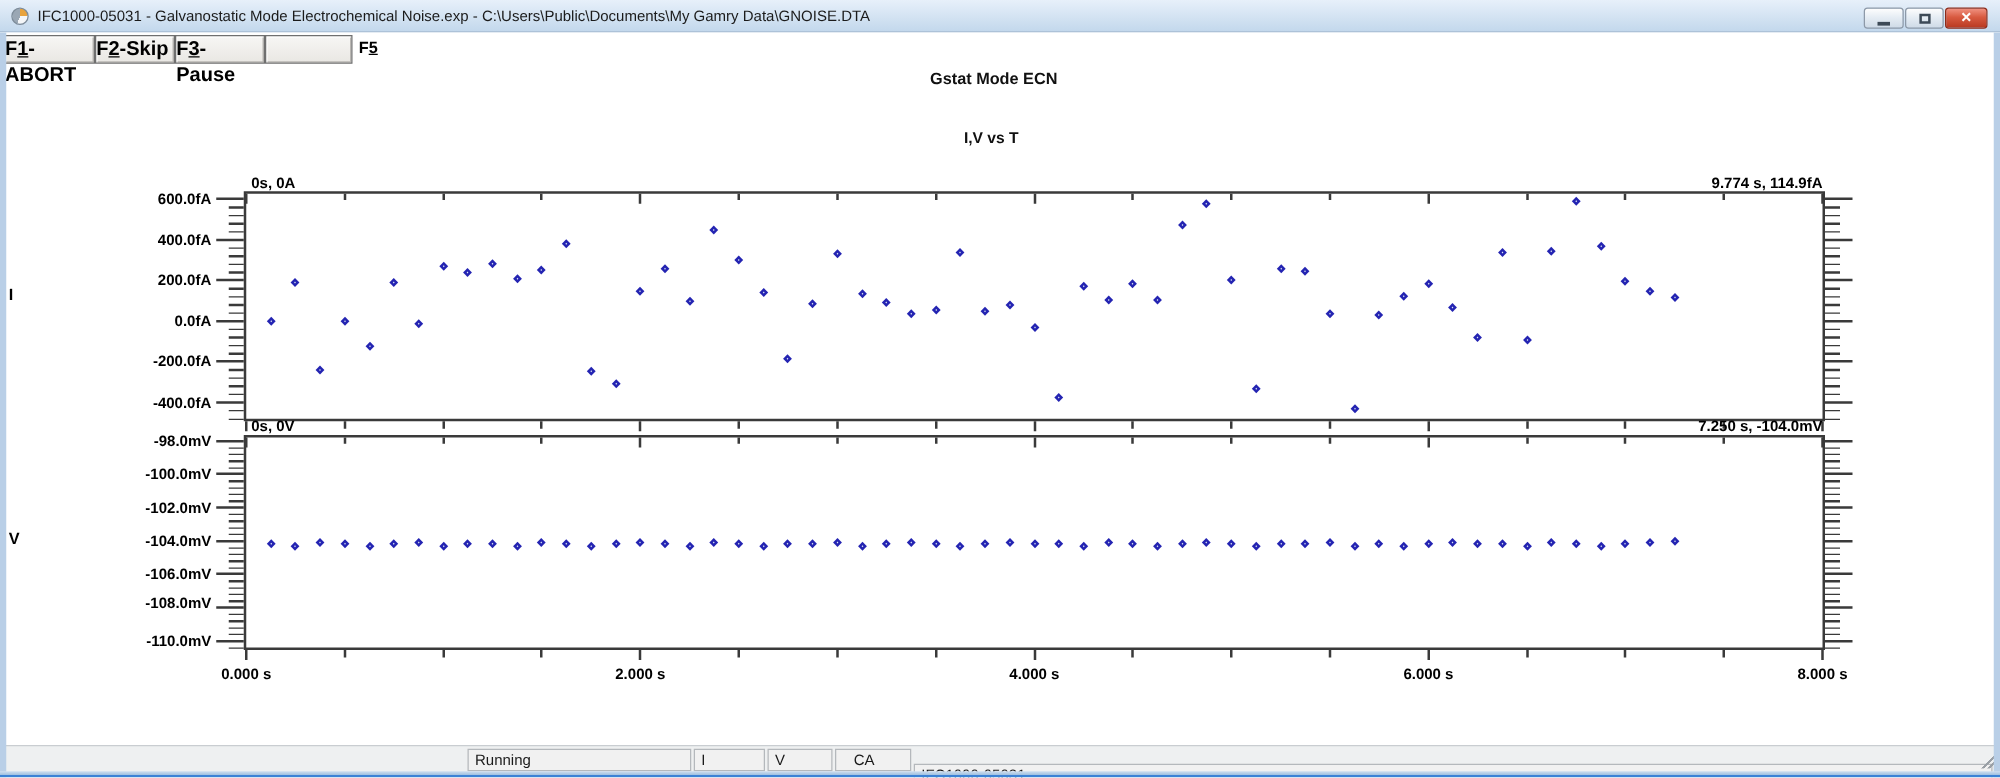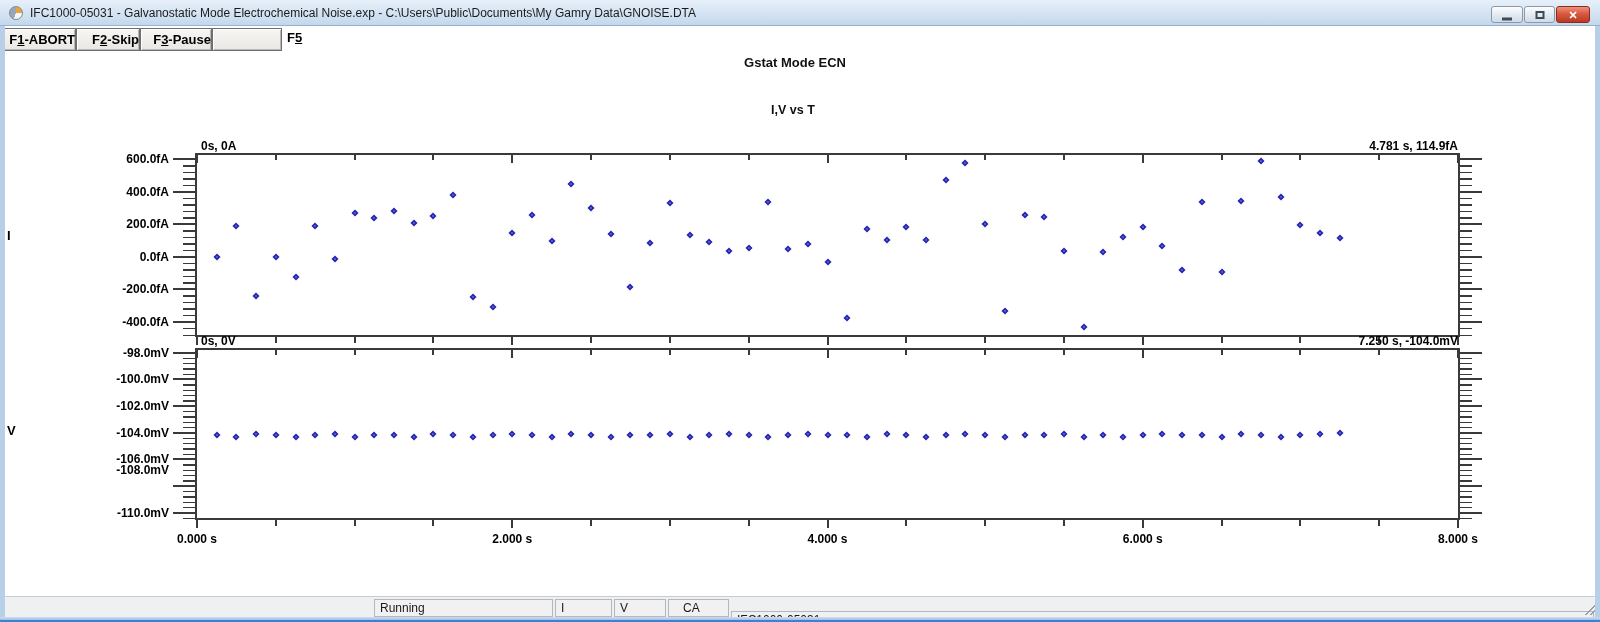--- a/index.html
+++ b/index.html
@@ -21,21 +21,21 @@
   .btn-min{left:1491px;width:32px;}
   .btn-min .glyph{width:10px;height:3px;background:#3d4a57;margin-top:4px;}
   .btn-max{left:1524px;width:31px;}
   .btn-max .glyph{width:9px;height:8px;border:2px solid #3d4a57;background:transparent;}
   .btn-close{left:1556px;width:34px;background:linear-gradient(#f09180,#d85a40 45%,#b93a22);border-color:#8e2a18;}
   .btn-close .glyph{color:#fff;font-size:11px;font-weight:bold;line-height:11px;}
   
   .toolbar{position:absolute;left:0;top:26px;width:1600px;height:27px;background:#fff;}
   .tbtn{position:absolute;top:2px;height:23px;background:linear-gradient(#f7f6f4,#e9e7e3);
         border:1px solid #6f6f6f;box-shadow:inset 1px 1px 0 #ffffff,inset -1px -1px 0 #b9b7b3;
-        font-size:13px;font-weight:bold;color:#000;text-align:right;line-height:21px;cursor:default;}
+        font-size:16px;font-weight:bold;color:#000;text-align:left;line-height:21px;cursor:default;}
   .tbtn u, .f5label u{text-decoration:underline;}
   .f5label{position:absolute;left:287px;top:4px;font-size:13px;font-weight:bold;}
   .combo{position:absolute;left:306px;top:3px;width:612px;height:21px;background:#fff;
          border:1px solid #65686c;}
   .combo-sel{position:absolute;left:2px;top:2px;height:15px;line-height:15px;
              background:#3094fa;color:#ffffff;font-size:12px;font-weight:bold;padding:0 3px;}
   .combo-arrow{position:absolute;right:1px;top:1px;width:17px;height:17px;
                background:linear-gradient(#f6f6f6,#d8d8d8);border:1px solid #9b9b9b;}
   .combo-arrow .tri{position:absolute;left:50%;top:50%;transform:translate(-50%,-30%);
                width:0;height:0;border-left:4px solid transparent;border-right:4px solid transparent;
@@ -106,21 +106,21 @@
   </div>
 
   <div class="heading1">Gstat Mode ECN</div>
   <div class="heading2">I,V vs T</div>
 
   <div class="axis-name" id="ylabel-i">I</div>
   <div class="axis-name" id="ylabel-v">V</div>
 
   <div class="plot" id="plot0">
     <div class="anno anno-l">0s, 0A</div>
-    <div class="anno anno-r">4.781 s, 114.9fA</div>
+    <div class="anno anno-r">9.774 s, 114.9fA</div>
   <div class="tk" style="left: -24px; top: 3.0724px; width: 22px; height: 2px;"></div>
       <div class="tk" style="left: 1263px; top: 3.0724px; width: 22px; height: 2px;"></div>
       <div class="ylab" style="top: -3.9276px;">600.0fA</div>
       <div class="tk" style="left: -24px; top: 35.6516px; width: 22px; height: 2px;"></div>
       <div class="tk" style="left: 1263px; top: 35.6516px; width: 22px; height: 2px;"></div>
       <div class="ylab" style="top: 28.6516px;">400.0fA</div>
       <div class="tk" style="left: -24px; top: 68.2308px; width: 22px; height: 2px;"></div>
       <div class="tk" style="left: 1263px; top: 68.2308px; width: 22px; height: 2px;"></div>
       <div class="ylab" style="top: 61.2308px;">200.0fA</div>
       <div class="tk" style="left: -24px; top: 100.81px; width: 22px; height: 2px;"></div>
@@ -283,21 +283,21 @@
       <div class="tk" style="left: 1263px; top: 55px; width: 22px; height: 2px;"></div>
       <div class="ylab" style="top: 48px;">-102.0mV</div>
       <div class="tk" style="left: -24px; top: 81.6667px; width: 22px; height: 2px;"></div>
       <div class="tk" style="left: 1263px; top: 81.6667px; width: 22px; height: 2px;"></div>
       <div class="ylab" style="top: 74.6667px;">-104.0mV</div>
       <div class="tk" style="left: -24px; top: 108.333px; width: 22px; height: 2px;"></div>
       <div class="tk" style="left: 1263px; top: 108.333px; width: 22px; height: 2px;"></div>
       <div class="ylab" style="top: 101.333px;">-106.0mV</div>
       <div class="tk" style="left: -24px; top: 135px; width: 22px; height: 2px;"></div>
       <div class="tk" style="left: 1263px; top: 135px; width: 22px; height: 2px;"></div>
-      <div class="ylab" style="top: 112px;">-108.0mV</div>
+      <div class="ylab" style="top: 124px;">-108.0mV</div>
       <div class="tk" style="left: -24px; top: 161.667px; width: 22px; height: 2px;"></div>
       <div class="tk" style="left: 1263px; top: 161.667px; width: 22px; height: 2px;"></div>
       <div class="ylab" style="top: 154.667px;">-110.0mV</div>
       <div class="tk" style="left: -14px; top: 167.5px; width: 12px; height: 1.5px;"></div>
       <div class="tk" style="left: 1263px; top: 167.5px; width: 12px; height: 1.5px;"></div>
       <div class="tk" style="left: -14px; top: 156.833px; width: 12px; height: 1.5px;"></div>
       <div class="tk" style="left: 1263px; top: 156.833px; width: 12px; height: 1.5px;"></div>
       <div class="tk" style="left: -14px; top: 151.5px; width: 12px; height: 1.5px;"></div>
       <div class="tk" style="left: 1263px; top: 151.5px; width: 12px; height: 1.5px;"></div>
       <div class="tk" style="left: -14px; top: 146.167px; width: 12px; height: 1.5px;"></div>

